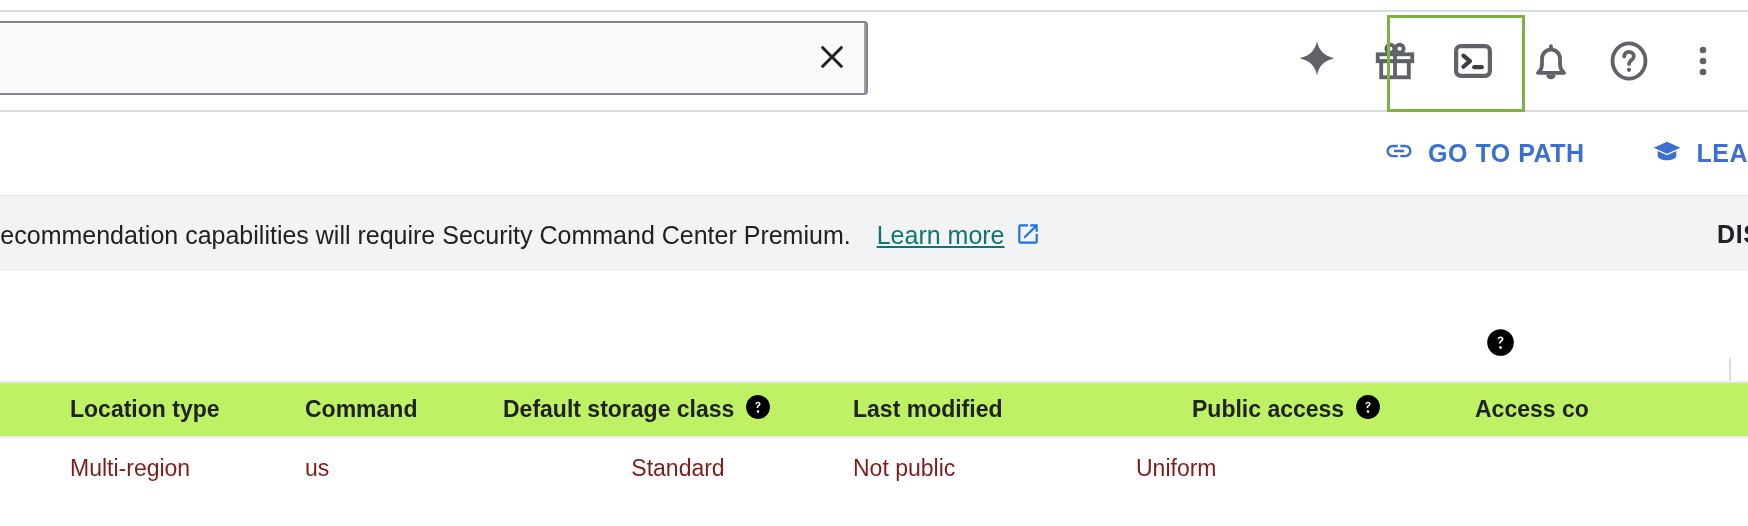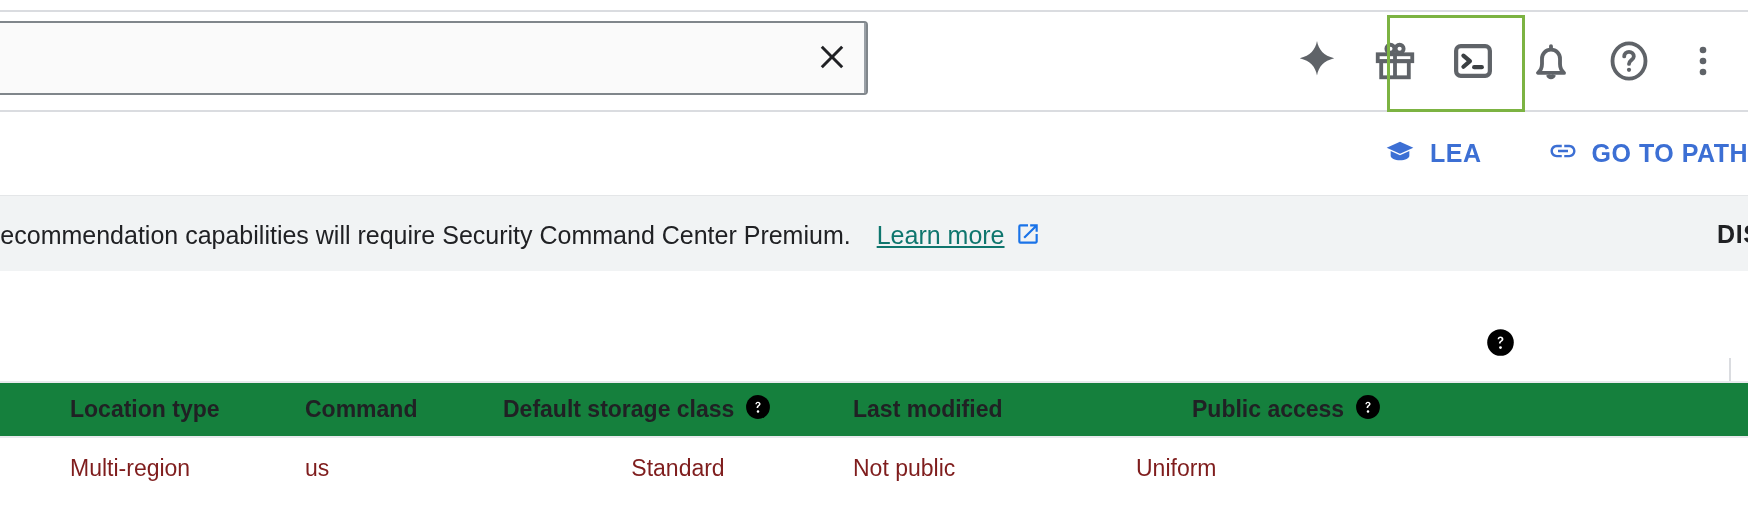--- a/index.html
+++ b/index.html
@@ -219,21 +219,21 @@
   .table {
     position: absolute;
     left: 0; top: 381px;
     width: 1748px;
     background: #ffffff;
   }
   .thead {
     display: flex;
     align-items: center;
     height: 57px;
-    background: #15803d;
+    background: #bef264;
     border-top: 2px solid #e8eaed;
     border-bottom: 2px solid #e8eaed;
     box-sizing: border-box;
   }
   .th {
     font-size: 23px;
     font-weight: 700;
     color: #202124;
     display: flex;
     align-items: center;
@@ -343,35 +343,35 @@
     </button>
   </div>
 </div>
 
 <div class="highlight-box"></div>
 
 <div class="actions-row">
 
   <button class="action-link">
     <span>
+      <svg width="30" height="30" viewBox="0 0 24 24">
+        <path d="M3.9 12c0-1.71 1.39-3.1 3.1-3.1h4V7H7c-2.76 0-5 2.24-5 5s2.24 5 5 5h4v-1.9H7c-1.71 0-3.1-1.39-3.1-3.1zM8 13h8v-2H8v2zm9-6h-4v1.9h4c1.71 0 3.1 1.39 3.1 3.1s-1.39 3.1-3.1 3.1h-4V17h4c2.76 0 5-2.24 5-5s-2.24-5-5-5z" fill="#3c6fd4"></path>
+      </svg>
+    </span>
+    <span>GO TO PATH</span>
+  </button>
+
+  <button class="action-link">
+    <span>
       <svg width="32" height="32" viewBox="0 0 24 24">
         <path d="M12 5L2 9.5l10 4.5 10-4.5L12 5z" fill="#3c6fd4"></path>
         <path d="M5 12v3.6c0 1.9 3.1 3.4 7 3.4s7-1.5 7-3.4V12l-7 3.2L5 12z" fill="#3c6fd4"></path>
       </svg>
     </span>
     <span>LEA</span>
-  </button>
-
-  <button class="action-link">
-    <span>
-      <svg width="30" height="30" viewBox="0 0 24 24">
-        <path d="M3.9 12c0-1.71 1.39-3.1 3.1-3.1h4V7H7c-2.76 0-5 2.24-5 5s2.24 5 5 5h4v-1.9H7c-1.71 0-3.1-1.39-3.1-3.1zM8 13h8v-2H8v2zm9-6h-4v1.9h4c1.71 0 3.1 1.39 3.1 3.1s-1.39 3.1-3.1 3.1h-4V17h4c2.76 0 5-2.24 5-5s-2.24-5-5-5z" fill="#3c6fd4"></path>
-      </svg>
-    </span>
-    <span>GO TO PATH</span>
   </button>
 </div>
 
 <div class="banner">
   <div class="banner-text">
     <span>recommendation capabilities will require Security Command Center Premium.</span>
     <span class="banner-link">Learn more</span>
     <span class="ext-icon">
       <svg width="26" height="26" viewBox="0 0 24 24">
         <path d="M19 19H5V5h7V3H5a2 2 0 0 0-2 2v14a2 2 0 0 0 2 2h14c1.1 0 2-.9 2-2v-7h-2v7zM14 3v2h3.59l-9.83 9.83 1.41 1.41L19 6.41V10h2V3h-7z" fill="#1a73e8"></path>
@@ -419,20 +419,23 @@
     <div class="th c5">
       <span>Public access</span>
       <span>
         <svg width="26" height="26" viewBox="0 0 24 24">
           <circle cx="12" cy="12" r="11" fill="#000000"></circle>
           <path d="M9.6 9.4c0-1.4 1.1-2.3 2.4-2.3s2.4.9 2.4 2.2c0 1.7-2.3 1.8-2.3 3.6h-1.4c0-2.4 2.2-2.4 2.2-3.6 0-.6-.4-1-1-1s-1 .4-1 1.1H9.6z" fill="#ffffff"></path>
           <circle cx="12" cy="16.2" r="1.15" fill="#ffffff"></circle>
         </svg>
       </span>
     </div>
+    <div class="th c6">
+      <span>Access co</span>
+    </div>
   </div>
 
   <div class="tbody-row">
     <div class="td c0">
       <span></span>
     </div>
     <div class="td c1">
       <span>Multi-region</span>
     </div>
     <div class="td c2">

